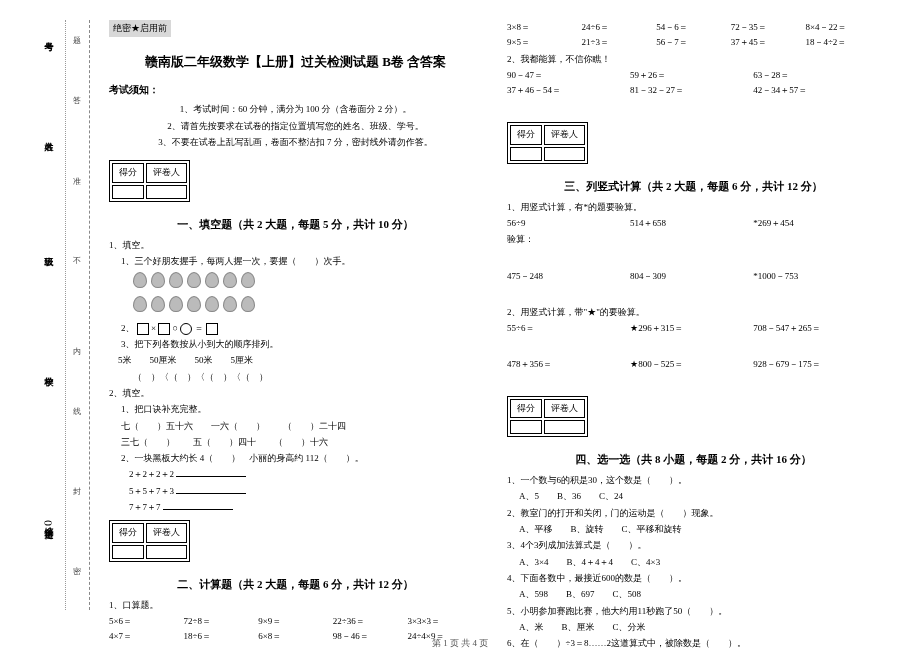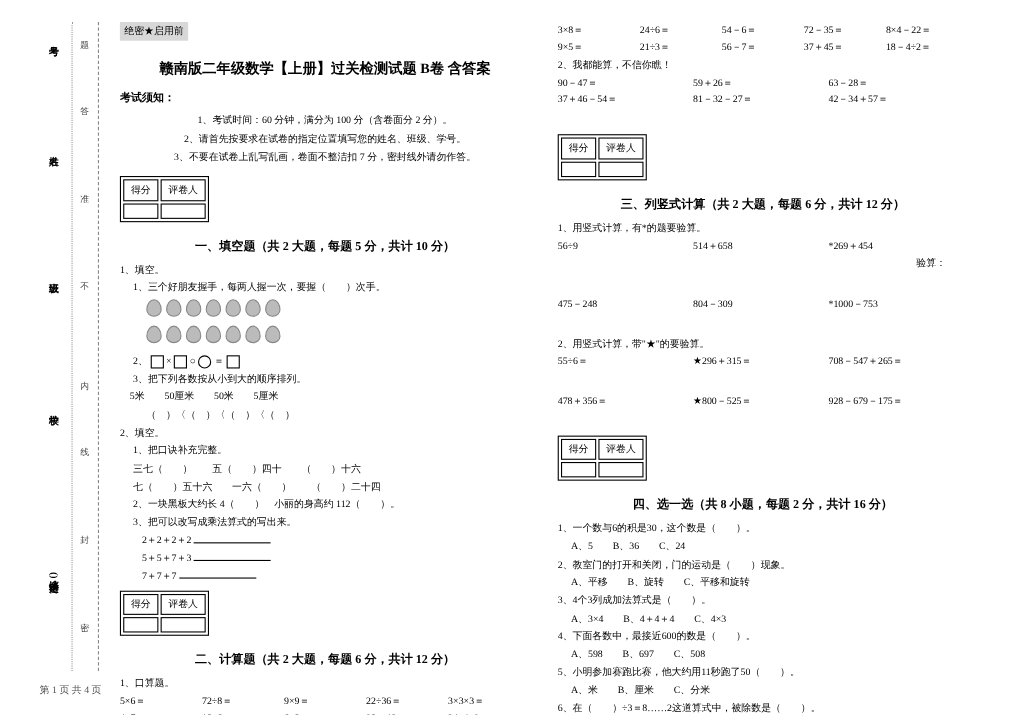--- a/index.html
+++ b/index.html
@@ -104,25 +104,25 @@
       border-radius: 50% 50% 50% 50% / 60% 60% 40% 40%;
       position: relative;
       margin-right: 4px;
       border: 1px solid #888;
     }
     .square { display:inline-block; width:12px; height:12px; border:1px solid #000; vertical-align: middle; }
     .circle { display:inline-block; width:12px; height:12px; border:1px solid #000; border-radius:50%; vertical-align: middle; }
     .under { display:inline-block; border-bottom:1px solid #000; width:70px; }
     .footer {
       position: absolute;
-      bottom: 16px;
+      bottom: 0;
       left: 0; right: 0;
+      text-align: center;
       font-size: 9px;
       color: #555;
-      margin-left: 36px;
     }
     .qrow { margin: 1px 0; }
     .calc-grid { display: flex; flex-wrap: wrap; }
     .calc-grid span { width: 20%; display: inline-block; }
     .calc-grid.w33 span { width: 33%; }
     .spacer { height: 20px; }
   </style>
 </head>
 <body>
 
@@ -181,24 +181,23 @@
       <div class="qrow" style="margin-left:12px">
         <span>2、</span>
         <span class="square"></span> × <span class="square"></span> ○ <span class="circle"></span> ＝ <span class="square"></span>
       </div>
       <div class="qrow" style="margin-left:12px">3、把下列各数按从小到大的顺序排列。</div>
       <div class="qrow" style="margin-left:9px">5米　　50厘米　　50米　　5厘米</div>
       <div class="qrow" style="margin-left:24px">（　）〈（　）〈（　）〈（　）</div>
 
       <div class="qrow">2、填空。</div>
       <div class="qrow" style="margin-left:12px">1、把口诀补充完整。</div>
+      <div class="qrow" style="margin-left:12px">七（　　）五十六　　一六（　　）　　（　　）二十四</div>
       <div class="qrow" style="margin-left:12px">三七（　　）　　五（　　）四十　　（　　）十六</div>
-      <div class="qrow" style="margin-left:12px">七（　　）五十六　　一六（　　）　　（　　）二十四</div>
       <div class="qrow" style="margin-left:12px">2、一块黑板大约长 4（　　）　小丽的身高约 112（　　）。</div>
-      <div class="qrow" style="margin-left:12px">3、把可以改写成乘法算式的写出来。</div>
       <div class="qrow" style="margin-left:20px"><span>2＋2＋2＋2</span> <span class="under"></span></div>
       <div class="qrow" style="margin-left:20px"><span>5＋5＋7＋3</span> <span class="under"></span></div>
       <div class="qrow" style="margin-left:20px"><span>7＋7＋7</span> <span class="under"></span></div>
 
       <table class="scorebox">
         <tbody>
             <tr class="hdr">
               <td>得分</td>
               <td>评卷人</td>
             </tr>
@@ -264,21 +263,21 @@
               <td></td>
             </tr>
       </tbody></table>
       <div class="section-title">三、列竖式计算（共 2 大题，每题 6 分，共计 12 分）</div>
       <div class="qrow">1、用竖式计算，有*的题要验算。</div>
       <div class="calc-grid w33">
         <span>56÷9　　</span>
           <span>514＋658　　</span>
           <span>*269＋454</span>
       </div>
-      <div class="qrow" style="text-align:right; padding-right:20px">验算：</div>
+      <div class="qrow" style="padding-right:20px">验算：</div>
       <div class="spacer"></div>
       <div class="calc-grid w33">
         <span>475－248　　</span>
           <span>804－309　　</span>
           <span>*1000－753</span>
       </div>
       <div class="spacer"></div>
       <div class="qrow">2、用竖式计算，带"★"的要验算。</div>
       <div class="calc-grid w33">
         <span>55÷6＝　　</span>

